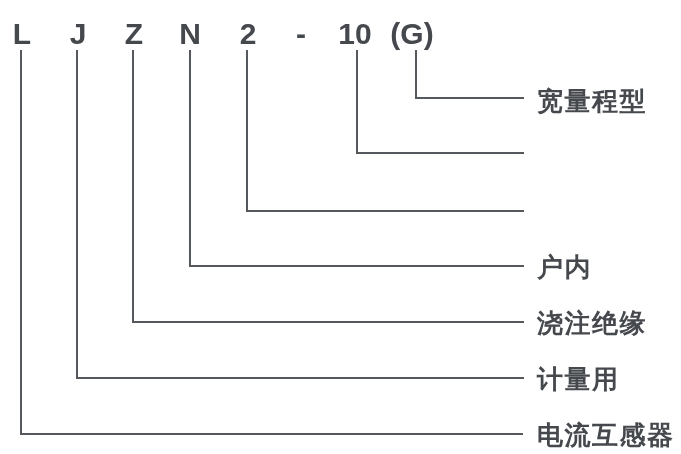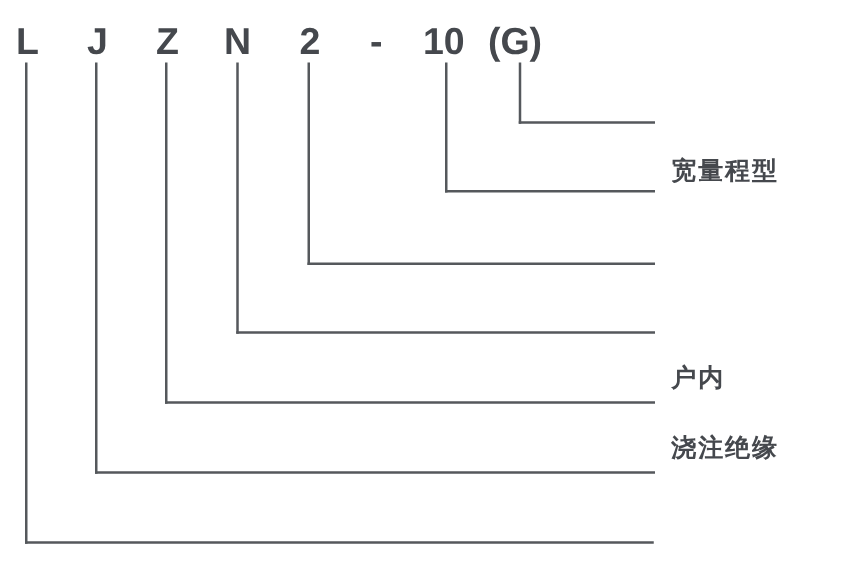--- a/index.html
+++ b/index.html
@@ -37,27 +37,26 @@
   }
   .hline {
     position: absolute;
     height: 2px;
     background: var(--line-color);
   }
   .legend-label {
     position: absolute;
     left: 537px;
     transform: translateY(-50%);
-    font-size: 20px;
+    font-size: 26px;
     line-height: 28px;
     font-weight: 700;
     letter-spacing: 1.5px;
     color: var(--text-color);
     white-space: nowrap;
-    margin-top: 36px;
   }
 </style>
 </head>
 <body>
 
 <div class="diagram">
 
   <span class="code-char" style="left:22px">L</span>
   <span class="code-char" style="left:78px">J</span>
   <span class="code-char" style="left:134px">Z</span>
@@ -84,14 +83,16 @@
 
   <div class="vline" style="left:76px;top:50px;height:329px"></div>
   <div class="hline" style="left:76px;top:377px;width:448px"></div>
 
   <div class="vline" style="left:20px;top:50px;height:385px"></div>
   <div class="hline" style="left:20px;top:433px;width:503px"></div>
 
   <div class="legend-label" style="top:101px">宽量程型</div>
   <div class="legend-label" style="top:267px">户内</div>
   <div class="legend-label" style="top:323px">浇注绝缘</div>
+  <div class="legend-label" style="top:379px">计量用</div>
+  <div class="legend-label" style="top:435px">电流互感器</div>
 
 </div>
 
 </body></html>

